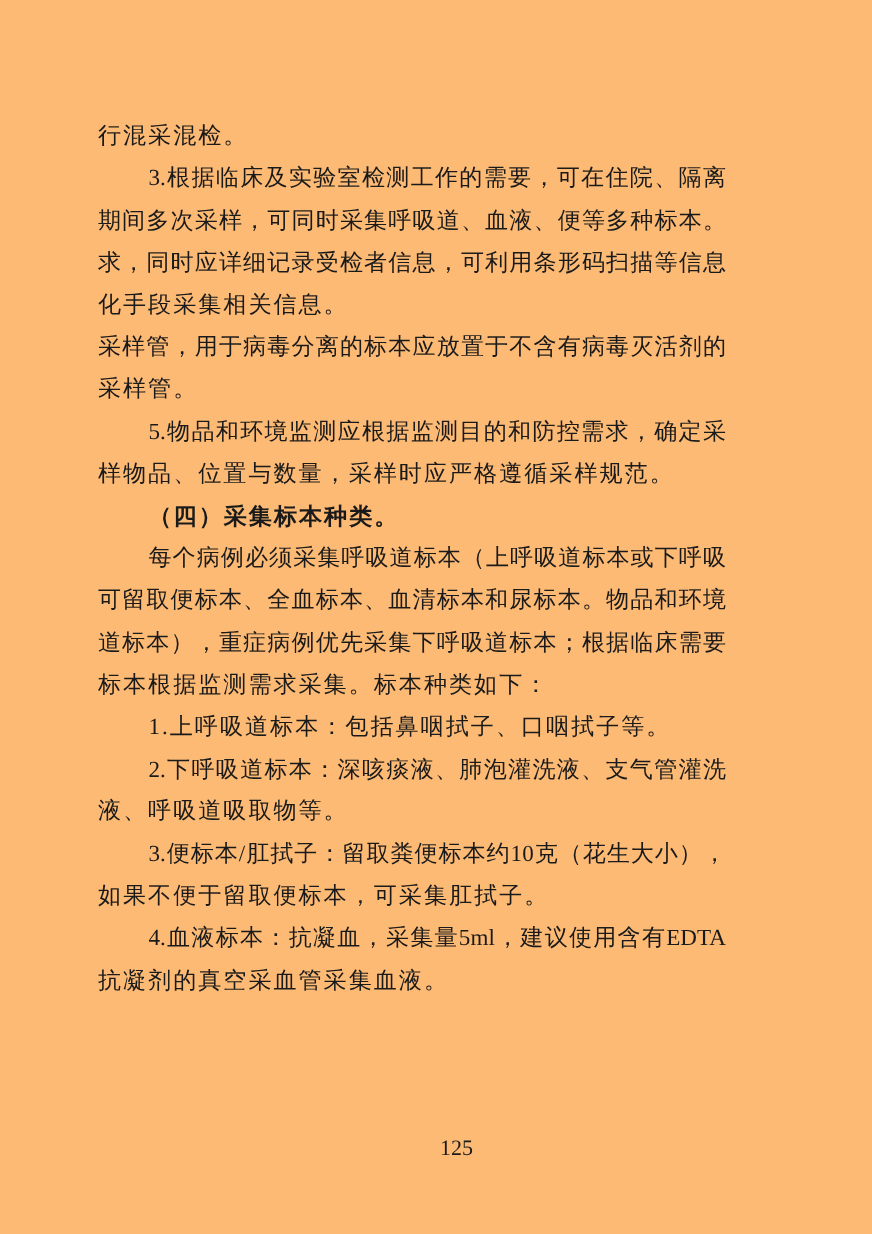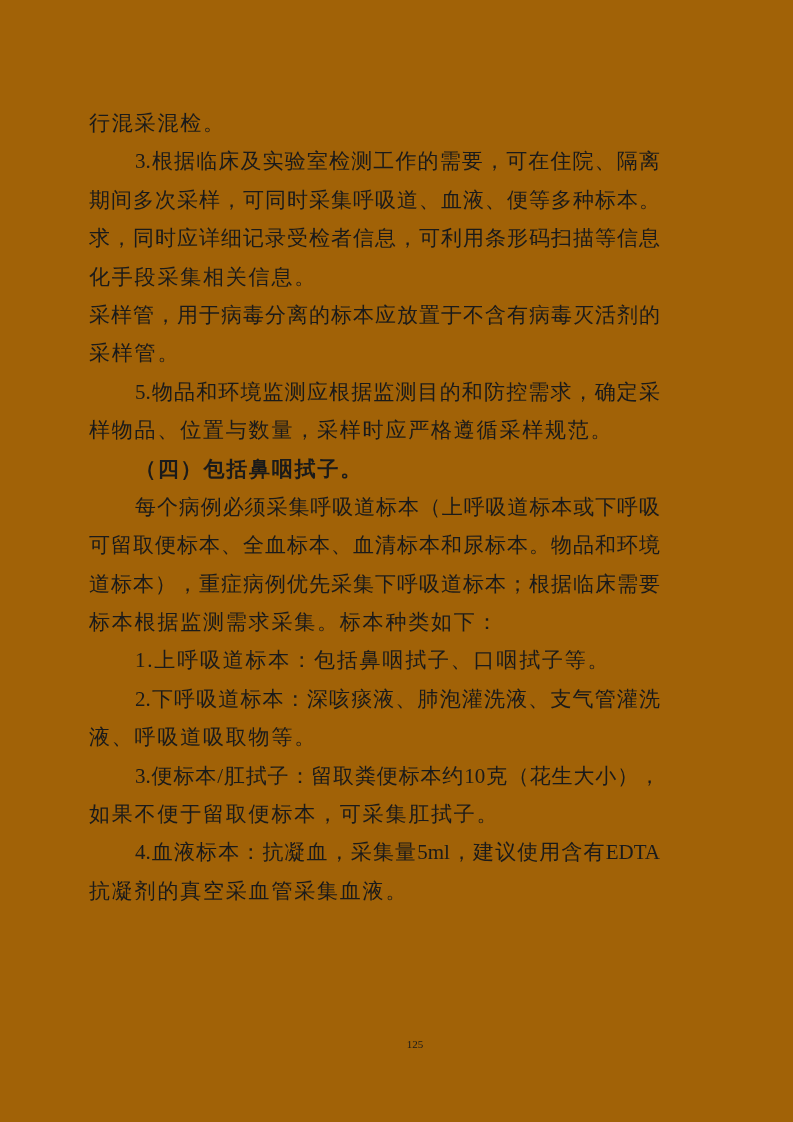--- a/index.html
+++ b/index.html
@@ -11,21 +11,21 @@
     height: 1122px;
     background: #ffffff;
     position: relative;
     overflow: hidden;
     font-family: "Liberation Serif", "DejaVu Serif", serif;
     color: #1a1a1a;
   }
   .page {
     position: absolute;
     inset: 0;
-    background: #a16207;
+    background: #fdba74;
   }
   .textblock {
     position: absolute;
     left: 89px;
     top: 104px;
     width: 571px;
   }
   .line {
     margin: 0;
     padding: 0;
@@ -50,41 +50,41 @@
     text-indent: 46px;
   }
   .bold {
     font-weight: 700;
   }
   .pageno {
     position: absolute;
     top: 1035px;
     left: 415px;
     transform: translateX(-50%);
-    font-size: 11px;
+    font-size: 20px;
     line-height: 18px;
     color: #1a1a1a;
   }
 </style>
 </head>
 <body>
 
 <main class="page">
 
   <div class="textblock">
     <p class="line end">行混采混检。</p>
     <p class="line indent fill">3.根据临床及实验室检测工作的需要，可在住院、隔离</p>
     <p class="line fill">期间多次采样，可同时采集呼吸道、血液、便等多种标本。</p>
     <p class="line fill">求，同时应详细记录受检者信息，可利用条形码扫描等信息</p>
     <p class="line end">化手段采集相关信息。</p>
     <p class="line fill">采样管，用于病毒分离的标本应放置于不含有病毒灭活剂的</p>
     <p class="line end">采样管。</p>
     <p class="line indent fill">5.物品和环境监测应根据监测目的和防控需求，确定采</p>
     <p class="line end">样物品、位置与数量，采样时应严格遵循采样规范。</p>
-    <p class="line indent end bold">（四）包括鼻咽拭子。</p>
+    <p class="line indent end bold">（四）采集标本种类。</p>
     <p class="line indent fill">每个病例必须采集呼吸道标本（上呼吸道标本或下呼吸</p>
     <p class="line fill">可留取便标本、全血标本、血清标本和尿标本。物品和环境</p>
     <p class="line fill">道标本），重症病例优先采集下呼吸道标本；根据临床需要</p>
     <p class="line end">标本根据监测需求采集。标本种类如下：</p>
     <p class="line indent end">1.上呼吸道标本：包括鼻咽拭子、口咽拭子等。</p>
     <p class="line indent fill">2.下呼吸道标本：深咳痰液、肺泡灌洗液、支气管灌洗</p>
     <p class="line end">液、呼吸道吸取物等。</p>
     <p class="line indent fill">3.便标本/肛拭子：留取粪便标本约10克（花生大小），</p>
     <p class="line end">如果不便于留取便标本，可采集肛拭子。</p>
     <p class="line indent fill">4.血液标本：抗凝血，采集量5ml，建议使用含有EDTA</p>

